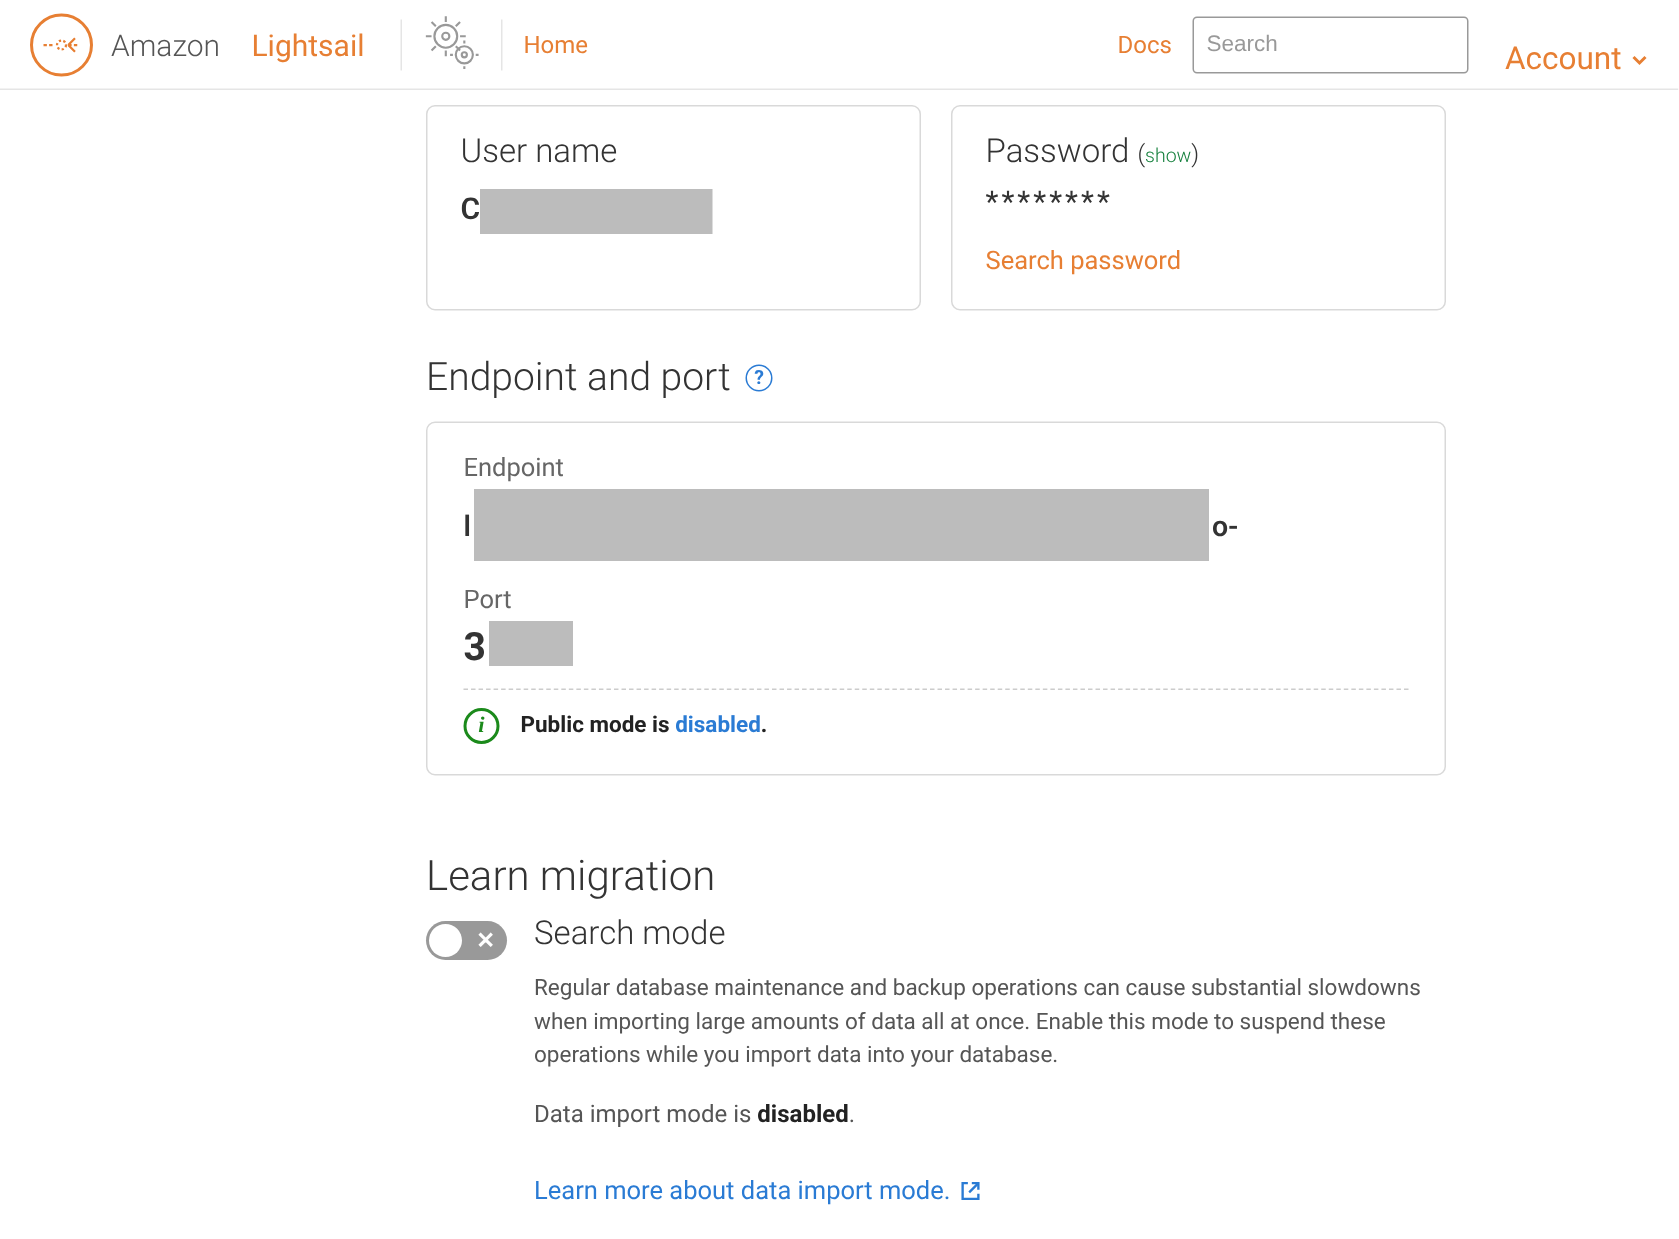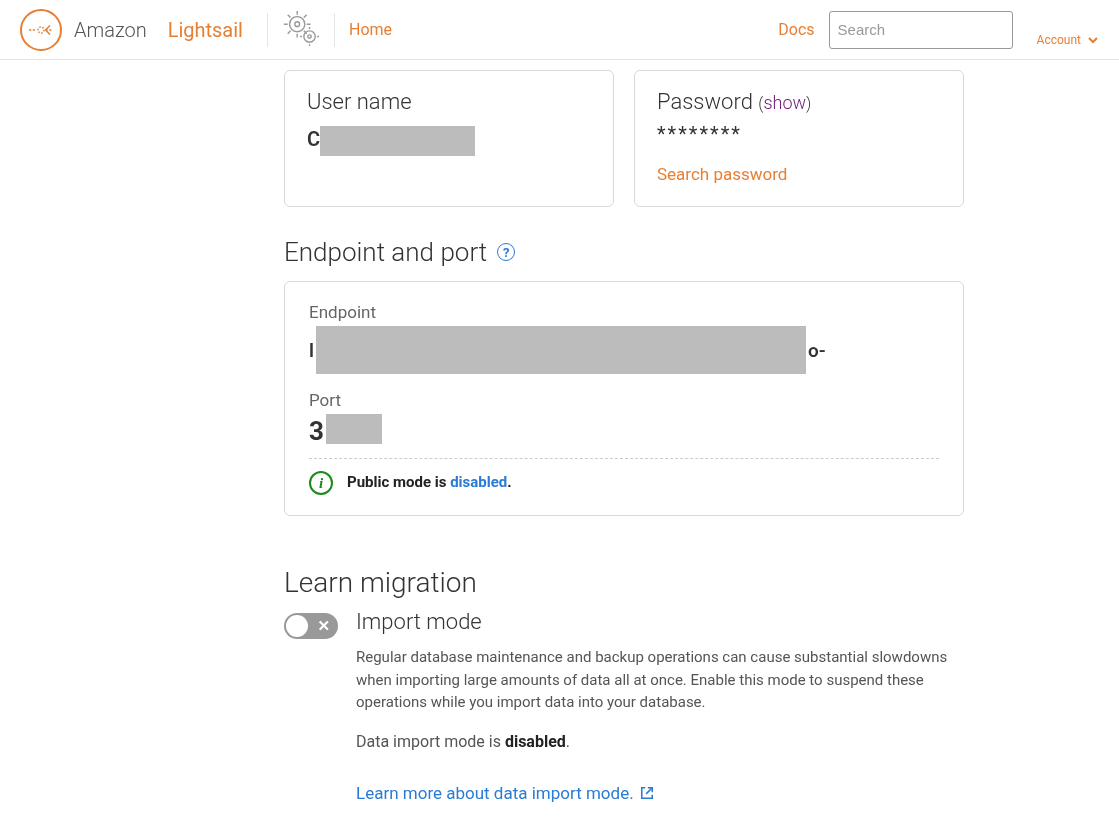--- a/index.html
+++ b/index.html
@@ -37,36 +37,36 @@
       height: 38px; width: 184px;
       margin: 0 14px;
       padding: 0 8px;
     }
     .search-wrap input {
       flex: 1; border: none; outline: none;
       font-size: 15px; color: #4d7c0f; background: transparent;
     }
     .search-wrap input::placeholder { color: #999; }
     .search-wrap svg { width: 20px; height: 20px; }
-    .account { display: flex; align-items: center; gap: 6px; color: #e77f33; font-size: 12px; cursor: pointer; padding: 0 10px; margin-top: 20px; }
+    .account { display: flex; align-items: center; gap: 6px; color: #e77f33; font-size: 21px; cursor: pointer; padding: 0 10px; margin-top: 20px; }
     .account svg { width: 12px; height: 12px; }
 
     .content { max-width: 680px; margin: 0 0 0 284px; padding-top: 10px; }
 
     .cards-row { display: flex; gap: 20px; margin-bottom: 30px; }
     .card {
       flex: 1;
       border: 1px solid #d9d9d9;
       border-radius: 6px;
       padding: 18px 22px 22px;
       background: #fff;
     }
     .card-label { font-size: 22px; color: #333; font-weight: 300; margin-bottom: 8px; }
     .show-paren { font-size: 16px; color: #333; }
-    .show-link { color: #701a75; cursor: pointer; font-size: 18px; text-align: right; }
+    .show-link { color: #15803d; cursor: pointer; font-size: 13px; text-align: right; }
     .masked-bar {
       background: #bcbcbc; height: 30px; width: 155px;
       margin-top: 4px;
     }
     .pw-value { font-size: 20px; letter-spacing: 2px; margin: 6px 0 18px; }
     .change-pw { color: #e77f33; font-size: 17px; cursor: pointer; }
 
     .section-title {
       font-size: 26px; font-weight: 300; color: #333;
       display: flex; align-items: center; gap: 10px;
@@ -214,21 +214,21 @@
     </div>
   </div>
 
   <div class="dm-title">Learn migration</div>
   <div class="import-row">
     <div class="toggle">
       <div class="knob"></div>
       <div class="x">✕</div>
     </div>
     <div class="import-body">
-      <div class="import-title">Import mode</div>
+      <div class="import-title">Search mode</div>
       <div class="import-desc">Regular database maintenance and backup operations can cause substantial slowdowns when importing large amounts of data all at once. Enable this mode to suspend these operations while you import data into your database.</div>
       <div class="import-status">
         <span>Data import mode is </span><strong>disabled</strong><span>.</span>
       </div>
       <span class="learn-link">
         <span>Learn more about data import mode.</span>
         <svg viewBox="0 0 16 16" fill="none" stroke="#2a7bd4" stroke-width="1.8">
           <path d="M6 2 H2 V14 H14 V10"></path>
             <path d="M9 2 H14 V7"></path>
             <path d="M14 2 L7 9"></path>

